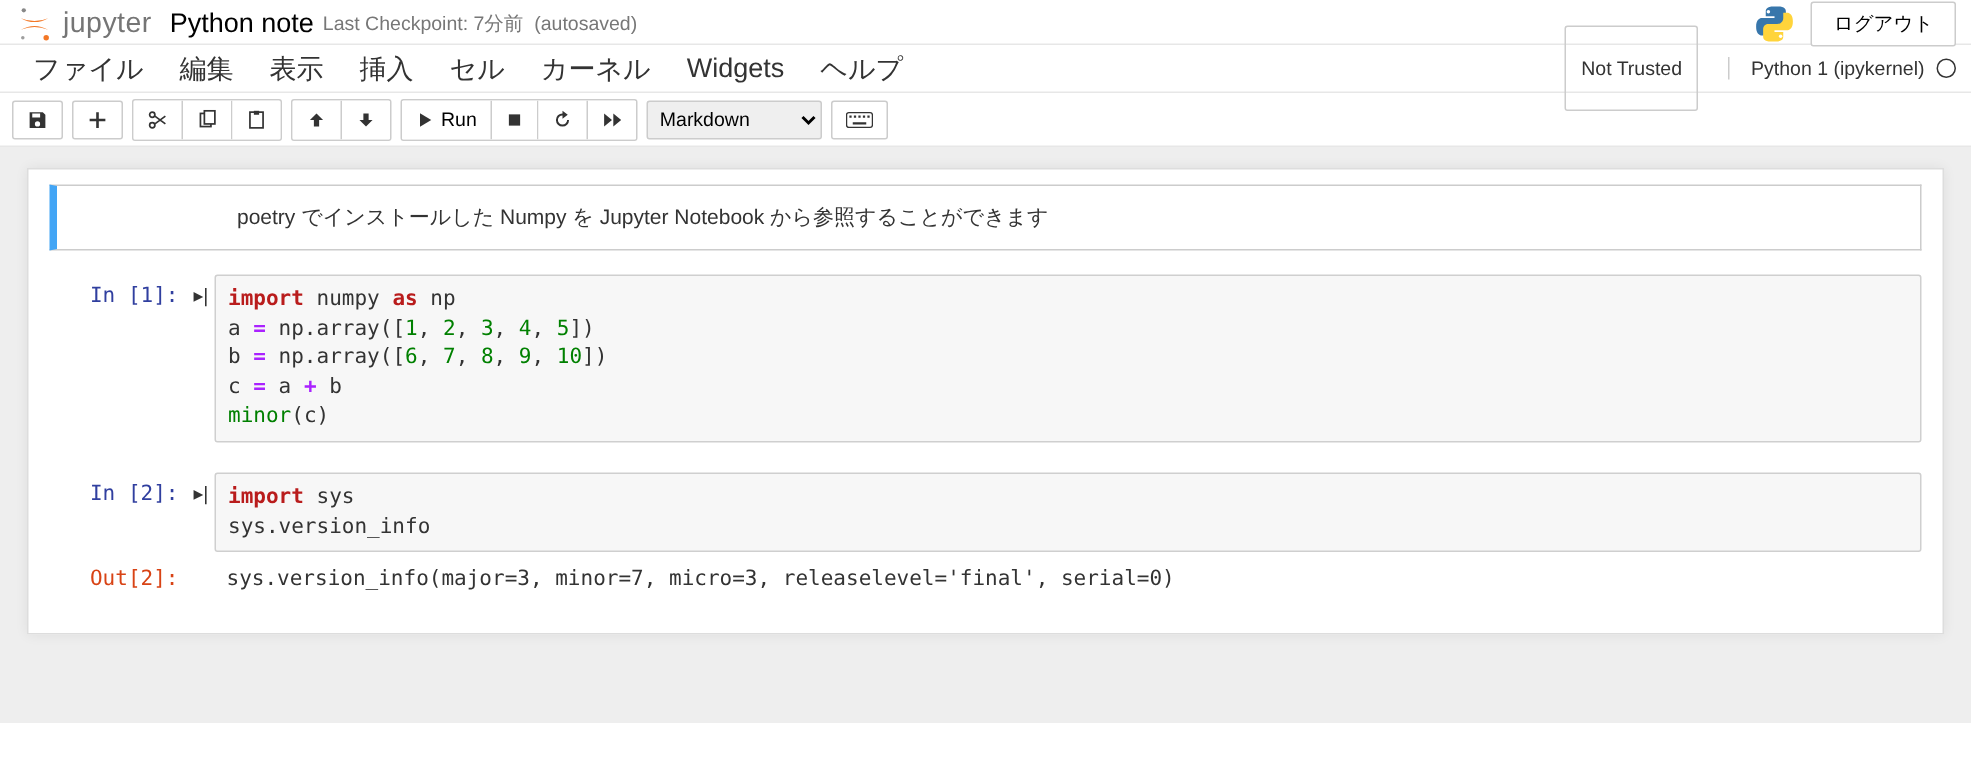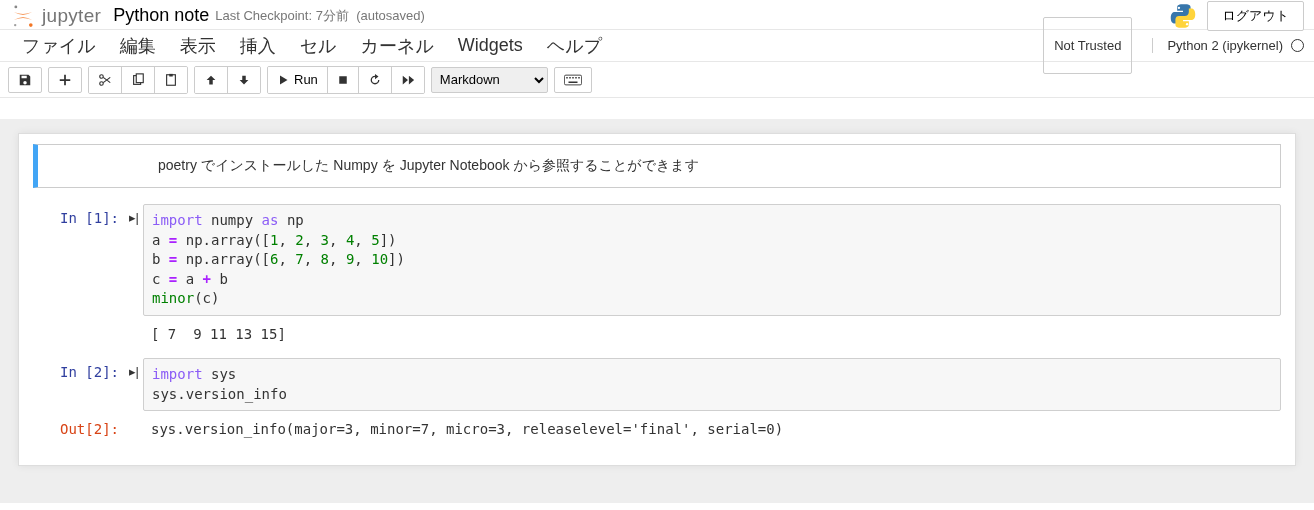--- a/index.html
+++ b/index.html
@@ -26,35 +26,35 @@
 
 .toolbar { display: flex; align-items: center; padding: 4px 8px; border-bottom: 1px solid #e7e7e7; height: 36px; background: #fff; gap: 6px; }
 .tgroup { display: flex; border: 1px solid #ccc; border-radius: 2px; overflow: hidden; }
 .tbtn { background: #fff; border: none; border-right: 1px solid #ccc; padding: 5px 9px; cursor: pointer; display: flex; align-items: center; justify-content: flex-start; min-width: 30px; height: 26px; }
 .tbtn:last-child { border-right: none; }
 .tbtn.bordered { border: 1px solid #ccc; border-radius: 2px; }
 .run-label { margin-left: 5px; font-size: 13px; }
 .celltype-select { height: 26px; border: 1px solid #ccc; border-radius: 2px; padding: 0 4px; font-size: 13px; width: 117px; }
 
 
-.app-bg { background: #eee; padding: 14px 0 20px 0; min-height: 384px; margin-top: 21px; }
+.app-bg { background: #eee; padding: 14px 0 20px 0; min-height: 384px; }
 .notebook { background: #fff; margin: 0 18px; box-shadow: 0 0 8px rgba(0,0,0,0.07); border: 1px solid #ddd; padding: 0 0 20px 0; }
 .md-cell { border-left: 5px solid #42A5F5; border-top: 1px solid #ccc; border-bottom: 1px solid #ccc; border-right: 1px solid #ccc; margin: 10px 14px 14px 14px; padding: 0; background:#fff; }
 .md-inner { padding: 12px 120px; font-size: 14px; }
 
 .code-cell-row { display: flex; padding: 2px 14px 2px 0; }
 .prompt { width: 110px; text-align: right; padding: 6px 10px 0 0; font-family: monospace; font-size: 14px; flex-shrink: 0; }
 .in-prompt { color: #303F9F; }
 .out-prompt { color: #D84315; }
 .run-arrow { color: #333; font-size: 13px; padding-top: 6px; width: 14px; flex-shrink: 0; }
 .input-area { flex: 1; border: 1px solid #cfcfcf; border-radius: 2px; background: #f7f7f7; padding: 6px 8px; font-family: monospace; font-size: 14px; line-height: 1.4; white-space: pre; overflow-x: auto; }
 .output-area { flex: 1; padding: 6px 8px; font-family: monospace; font-size: 14px; white-space: pre; }
 
 
-.kw { color: #8b5cf6; font-weight: normal; }
+.kw { color: #b91c1c; font-weight: bold; }
 .op { color: #AA22FF; font-weight: bold; }
 .num { color: #008000; }
 .fn { color: #008000; }
 
 svg { display: block; }
 </style>
 </head>
 <body>
 
 <div class="header">
@@ -86,21 +86,21 @@
   <span class="menu-item">編集</span>
   <span class="menu-item">表示</span>
   <span class="menu-item">挿入</span>
   <span class="menu-item">セル</span>
   <span class="menu-item">カーネル</span>
   <span class="menu-item">Widgets</span>
   <span class="menu-item">ヘルプ</span>
   <div class="menubar-right">
     <span class="not-trusted">Not Trusted</span>
     <div class="kernel-box">
-      <span>Python 2 (ipykernel)</span>
+      <span>Python 1 (ipykernel)</span>
       <span class="kernel-circle"></span>
     </div>
   </div>
 </div>
 
 <div class="toolbar">
   <button class="tbtn bordered">
     <svg width="14" height="14" viewBox="0 0 16 16">
         <path d="M2 2v12h12V4l-2-2H2zm2 1h6v3H4V3zm4 10a2 2 0 110-4 2 2 0 010 4z" fill="#333"></path>
       </svg>
@@ -197,21 +197,20 @@
       <div class="run-arrow">▸|</div>
       <div class="input-area"><span class="kw">import</span> numpy <span class="kw">as</span> np
 a <span class="op">=</span> np.array([<span class="num">1</span>, <span class="num">2</span>, <span class="num">3</span>, <span class="num">4</span>, <span class="num">5</span>])
 b <span class="op">=</span> np.array([<span class="num">6</span>, <span class="num">7</span>, <span class="num">8</span>, <span class="num">9</span>, <span class="num">10</span>])
 c <span class="op">=</span> a <span class="op">+</span> b
 <span class="fn">minor</span>(c)</div>
     </div>
     <div class="code-cell-row">
       <div class="prompt"></div>
       <div class="run-arrow"></div>
-      <div class="output-area">[ 7  9 11 13 15]</div>
     </div>
 
     <div class="code-cell-row" style="margin-top:6px;">
       <div class="prompt in-prompt">In [2]:</div>
       <div class="run-arrow">▸|</div>
       <div class="input-area"><span class="kw">import</span> sys
 sys.version_info</div>
     </div>
     <div class="code-cell-row">
       <div class="prompt out-prompt">Out[2]:</div>

